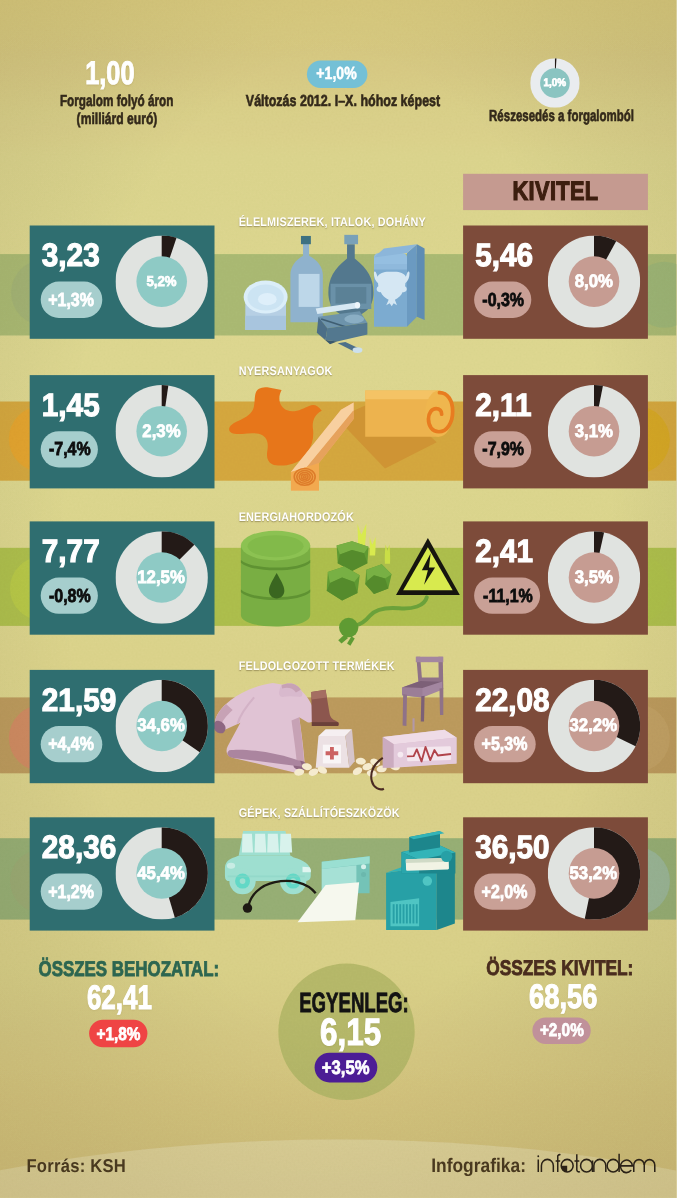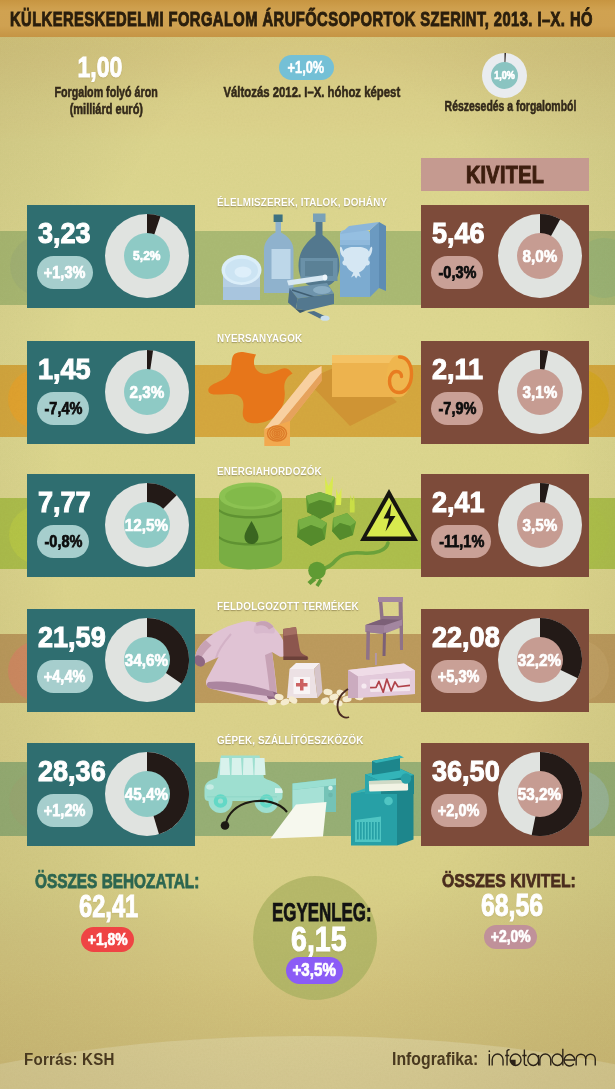--- a/index.html
+++ b/index.html
@@ -265,32 +265,20 @@
         <path d="M365 774.5 L398.5 768 L414 775 L414 794 L365 794 Z" fill="#1d868c"></path>
         <path d="M365 774.5 L398.5 768 L414 775 L381 781.5 Z" fill="#33b4b8"></path>
         <path d="M365 774.5 L381 781.5 L381 794 L365 794 Z" fill="#2aa6ac"></path>
         <rect x="369" y="780.5" width="39" height="10.5" rx="1" fill="#f1f3e4" transform="rotate(-1.8 388 785)"></rect>
         <rect x="369" y="780.5" width="39" height="3.5" fill="#d0dac6" transform="rotate(-1.8 388 785)"></rect>
         <circle cx="406" cy="778.5" r="5.2" fill="#27a0a6"></circle>
         <path d="M372 761 L400 755.5 L400 770.5 L372 775 Z" fill="#1d868c"></path>
         <path d="M372 761 L400 755.5 L404 757.5 L376 763 Z" fill="#33b4b8"></path>
       </g>
     </svg>
-    <div id="titlebar">
-      <svg style="position:absolute;left:0;top:0;" width="615" height="37">
-        <defs>
-          <filter id="tt" x="0" y="0" width="100%" height="100%">
-            <feTurbulence type="fractalNoise" baseFrequency="0.95 0.05" numOctaves="4" seed="3"></feTurbulence>
-            <feColorMatrix type="matrix" values="0 0 0 0 0.45  0 0 0 0 0.36  0 0 0 0 0.18  0 0 0 0 1"></feColorMatrix>
-          </filter>
-        </defs>
-        <rect width="615" height="37" filter="url(#tt)" opacity="0.30" style="mix-blend-mode:overlay"></rect>
-      </svg>
-      <div class="tt">KÜLKERESKEDELMI FORGALOM ÁRUFŐCSOPORTOK SZERINT, 2013. I–X. HÓ</div>
-    </div>
     <div class="hdrnum" style="left:0px;top:51.5px;width:200px;font-size:29.7px;"><span style="display:inline-block;transform:scaleX(.777);">1,00</span></div>
     <div class="hdrcap" style="left:-14px;top:84px;width:240px;font-size:14.5px;line-height:17.2px;">
       <div><span style="display:inline-block;transform:scaleX(.736);">Forgalom folyó áron</span></div>
       <div><span style="display:inline-block;transform:scaleX(.759);">(milliárd euró)</span></div>
     </div>
     <div class="hdrpill" style="left:279px;top:55px;width:54.5px;height:25px;line-height:25px;font-size:16px;"><span style="display:inline-block;transform:scaleX(.80);">+1,0%</span></div>
     <div class="hdrcap" style="left:192px;top:84px;width:240px;font-size:14.5px;line-height:17.2px;"><span style="display:inline-block;transform:scaleX(.783);">Változás 2012. I–X. hóhoz képest</span></div>
     <svg style="position:absolute;left:482px;top:53px;" width="45" height="45" viewBox="0 0 45 45">
       <circle cx="22.5" cy="22.5" r="22.5" fill="#e9ecef"></circle>
       <path d="M 22.50 22.50 L 22.50 0.00 A 22.50 22.50 0 0 1 23.91 0.04 Z" fill="#231a17"></path>
@@ -397,21 +385,21 @@
     </svg>
     <div class="dpct" style="left:494.5px;top:781.5px;width:90px;height:24px;font-size:16.5px;line-height:24px;"><span style="display:inline-block;transform:scaleX(.925);">53,2%</span></div>
     <div class="totlab" style="left:35.3px;top:870px;font-size:19.4px;color:#2d6650;transform:scaleX(.793);transform-origin:0 50%;">ÖSSZES BEHOZATAL:</div>
     <div class="totnum" style="left:78.7px;top:890.5px;font-size:31px;transform:scaleX(.763);transform-origin:0 50%;">62,41</div>
     <div class="totpill" style="left:81.2px;top:927px;width:53.1px;height:25px;line-height:25px;font-size:16.6px;background:#ef4444;color:#fff;"><span style="display:inline-block;transform:scaleX(.84);">+1,8%</span></div>
     <div class="totlab" style="left:442.4px;top:869.5px;font-size:19.2px;color:#4a2d1e;transform:scaleX(.82);transform-origin:0 50%;">ÖSSZES KIVITEL:</div>
     <div class="totnum" style="left:481.1px;top:889.5px;font-size:31px;transform:scaleX(.80);transform-origin:0 50%;">68,56</div>
     <div class="totpill" style="left:483.9px;top:924.5px;width:53.1px;height:24px;line-height:24px;font-size:16.6px;background:#c0919a;color:#fff;"><span style="display:inline-block;transform:scaleX(.84);">+2,0%</span></div>
     <div class="totlab" style="left:272.3px;top:898px;font-size:25.4px;color:#131313;transform:scaleX(.666);transform-origin:0 50%;">EGYENLEG:</div>
     <div class="totnum" style="left:290.5px;top:922px;font-size:34.7px;transform:scaleX(.823);transform-origin:0 50%;">6,15</div>
-    <div class="totpill" style="left:286px;top:957px;width:57.3px;height:27px;line-height:27px;font-size:17.6px;background:#8b5cf6;color:#fff;"><span style="display:inline-block;transform:scaleX(.86);">+3,5%</span></div>
+    <div class="totpill" style="left:286px;top:957px;width:57.3px;height:27px;line-height:27px;font-size:17.6px;background:#4c1d95;color:#fff;"><span style="display:inline-block;transform:scaleX(.86);">+3,5%</span></div>
     <div class="foot" style="left:24px;top:1050px;font-size:16.9px;transform:scaleX(.895);transform-origin:0 50%;letter-spacing:.25px;">Forrás: KSH</div>
     <div class="foot" style="left:391.8px;top:1048.5px;font-size:17.8px;transform:scaleX(.89);transform-origin:0 50%;">Infografika:</div>
     <svg style="position:absolute;left:488px;top:1046.2px;transform:scaleX(.952);transform-origin:0 0;" width="120" height="26" viewBox="0 0 120 26">
       <path d="M1.40 8.00 L1.40 19.40" fill="none" stroke="#2b2217" stroke-width="1.45" stroke-linecap="butt" stroke-linejoin="round"></path>
       <circle cx="1.40" cy="5.20" r="0.87" fill="#2b2217"></circle>
       <path d="M4.40 19.40 L4.40 13.70 A 5.70 5.70 0 0 1 15.80 13.70 L15.80 19.40" fill="none" stroke="#2b2217" stroke-width="1.45" stroke-linecap="butt" stroke-linejoin="round"></path>
       <path d="M20.00 19.40 L20.00 4.80 A 2.2 2.2 0 0 1 22.60 3.80" fill="none" stroke="#2b2217" stroke-width="1.45" stroke-linecap="butt" stroke-linejoin="round"></path>
       <path d="M18.00 9.40 L22.30 9.40" fill="none" stroke="#2b2217" stroke-width="1.45" stroke-linecap="butt" stroke-linejoin="round"></path>
       <circle cx="29.00" cy="13.70" r="5.70" fill="none" stroke="#2b2217" stroke-width="1.45"></circle>
       <path d="M29.00 13.70 L29.00 19.40 A 5.70 5.70 0 0 1 23.30 13.70 Z" fill="#2b2217"></path>

